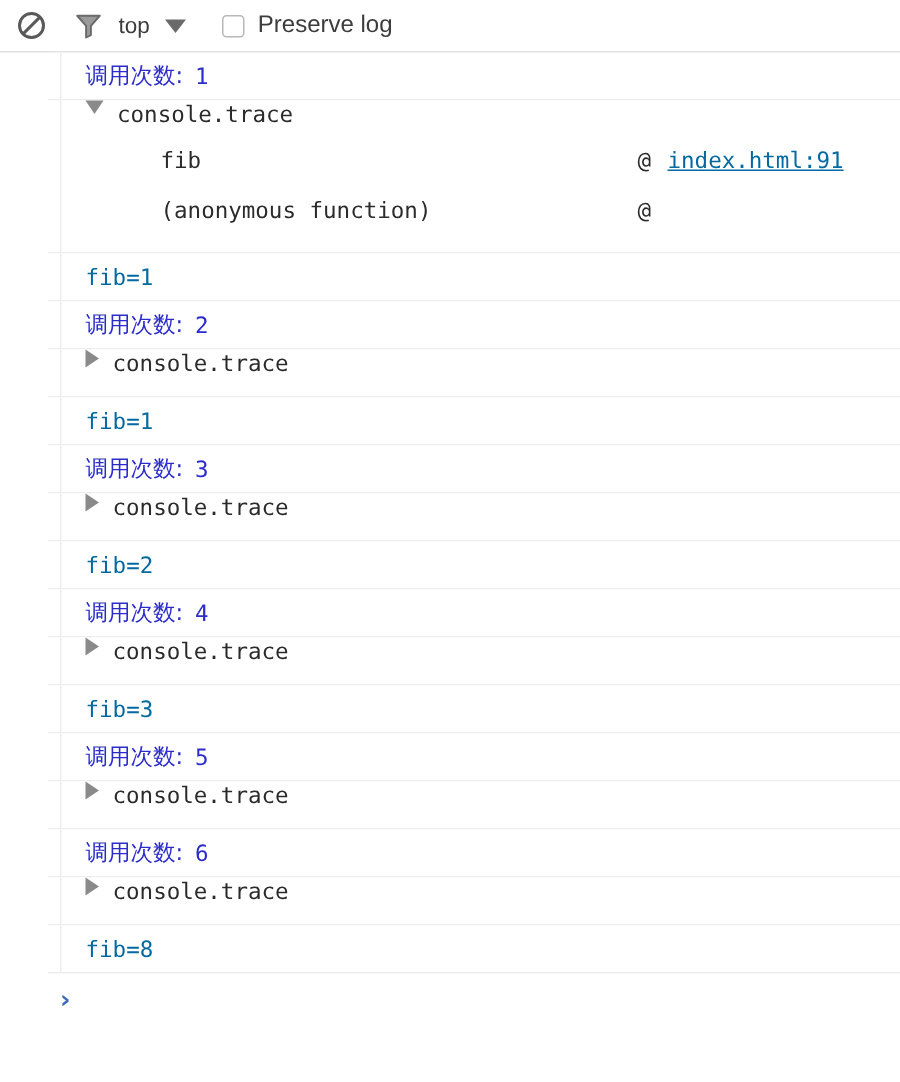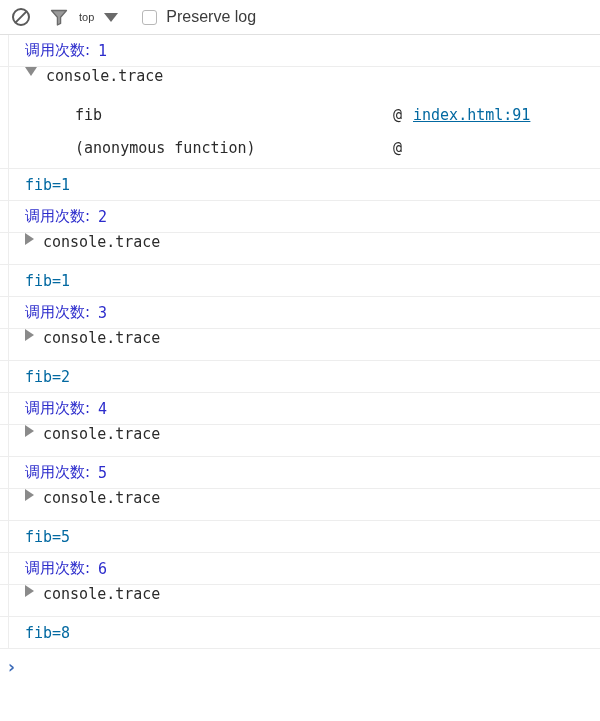--- a/index.html
+++ b/index.html
@@ -46,21 +46,21 @@
   }
   .tb-btn svg { display: block; }
 
   .tb-select {
     display: flex;
     align-items: center;
     margin-left: 6px;
     flex: 0 0 auto;
   }
   .tb-select .label {
-    font-size: 11px;
+    font-size: 15px;
     color: #3c3c3c;
     font-family: "Liberation Sans", sans-serif;
     line-height: 1;
     padding-right: 10px;
   }
   .caret {
     width: 0;
     height: 0;
     border-left: 7px solid transparent;
     border-right: 7px solid transparent;
@@ -87,20 +87,21 @@
     color: #3c3c3c;
     margin-left: 9px;
     line-height: 1;
   }
 
   
   .console-view {
     flex: 1 1 auto;
     position: relative;
     overflow: hidden;
+    margin-left: 32px;
   }
   .msg-list {
     position: relative;
   }
 
   .msg {
     position: relative;
     box-sizing: border-box;
     border-bottom: 1px solid #ededed;
     padding-left: 9px;
@@ -200,21 +201,20 @@
     position: absolute;
     left: 338px;
     color: #0369a1;
     text-decoration: underline;
   }
   .frame-inner {
     position: relative;
     width: 100%;
     height: 33px;
     display: flex;
-    align-items: center;
   }
 
   
   .prompt {
     height: 48px;
     display: flex;
     align-items: flex-start;
     padding-top: 10px;
     padding-left: 8px;
     background: #ffffff;
@@ -306,31 +306,31 @@
         </div>
         <div class="msg msg-cn">
           <div class="msg-line"><span class="cn-label">调用次数:</span><span class="cn-num">4</span></div>
         </div>
         <div class="msg">
           <div class="trace-head">
             <span class="tri tri-right"></span>
             <span class="title">console.trace</span>
           </div>
         </div>
+        <div class="msg">
+          <div class="msg-line">fib=3</div>
+        </div>
         <div class="msg msg-cn">
           <div class="msg-line"><span class="cn-label">调用次数:</span><span class="cn-num">5</span></div>
         </div>
         <div class="msg">
           <div class="trace-head">
             <span class="tri tri-right"></span>
             <span class="title">console.trace</span>
           </div>
-        </div>
-        <div class="msg">
-          <div class="msg-line">fib=5</div>
         </div>
         <div class="msg msg-cn">
           <div class="msg-line"><span class="cn-label">调用次数:</span><span class="cn-num">6</span></div>
         </div>
         <div class="msg">
           <div class="trace-head">
             <span class="tri tri-right"></span>
             <span class="title">console.trace</span>
           </div>
         </div>

